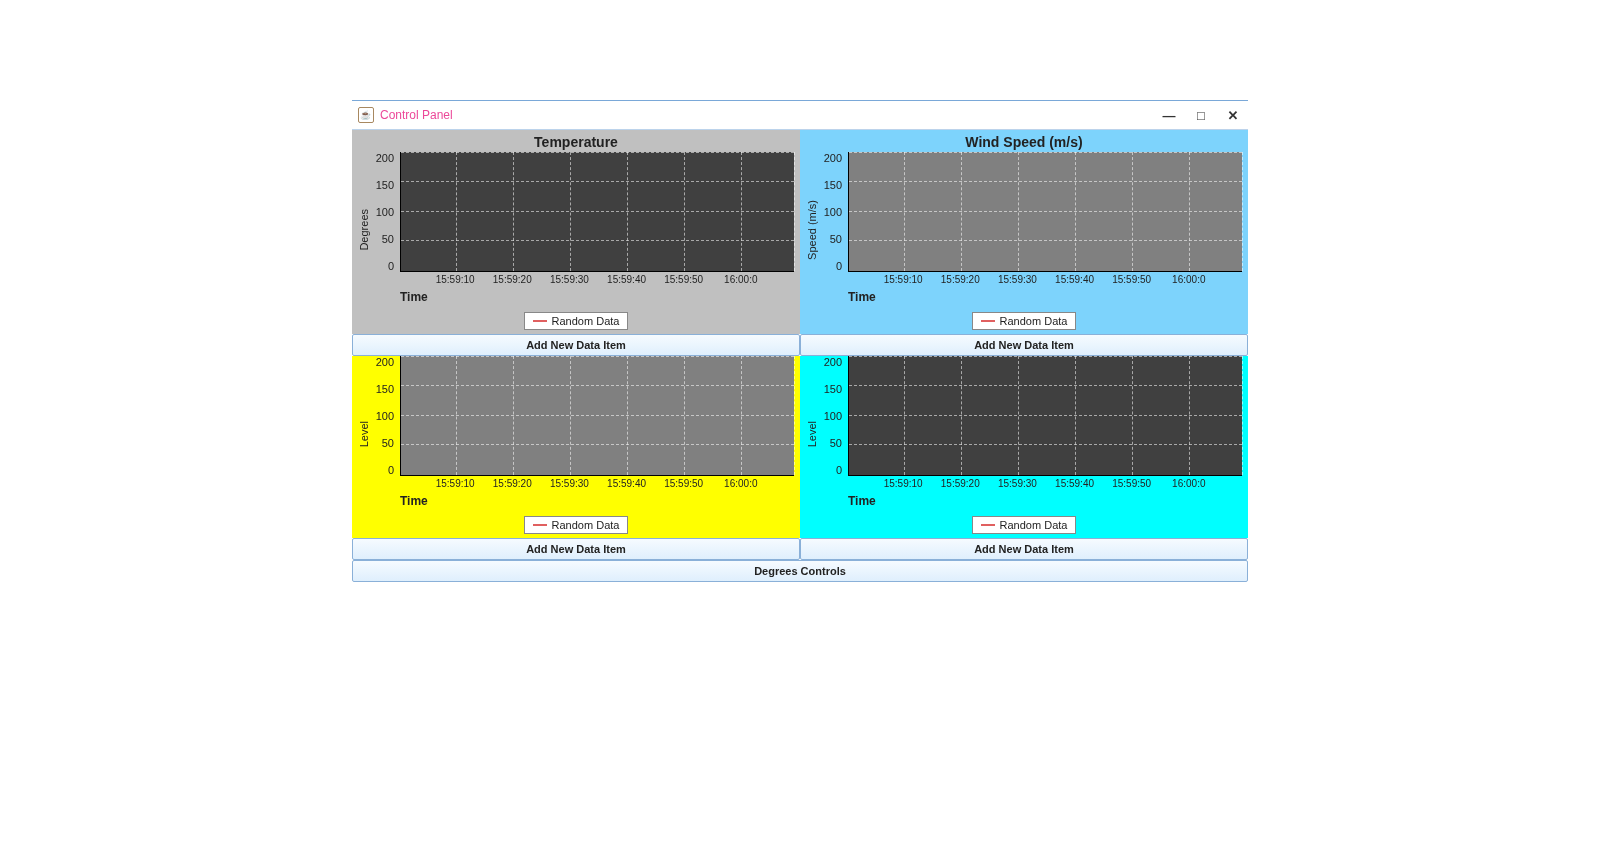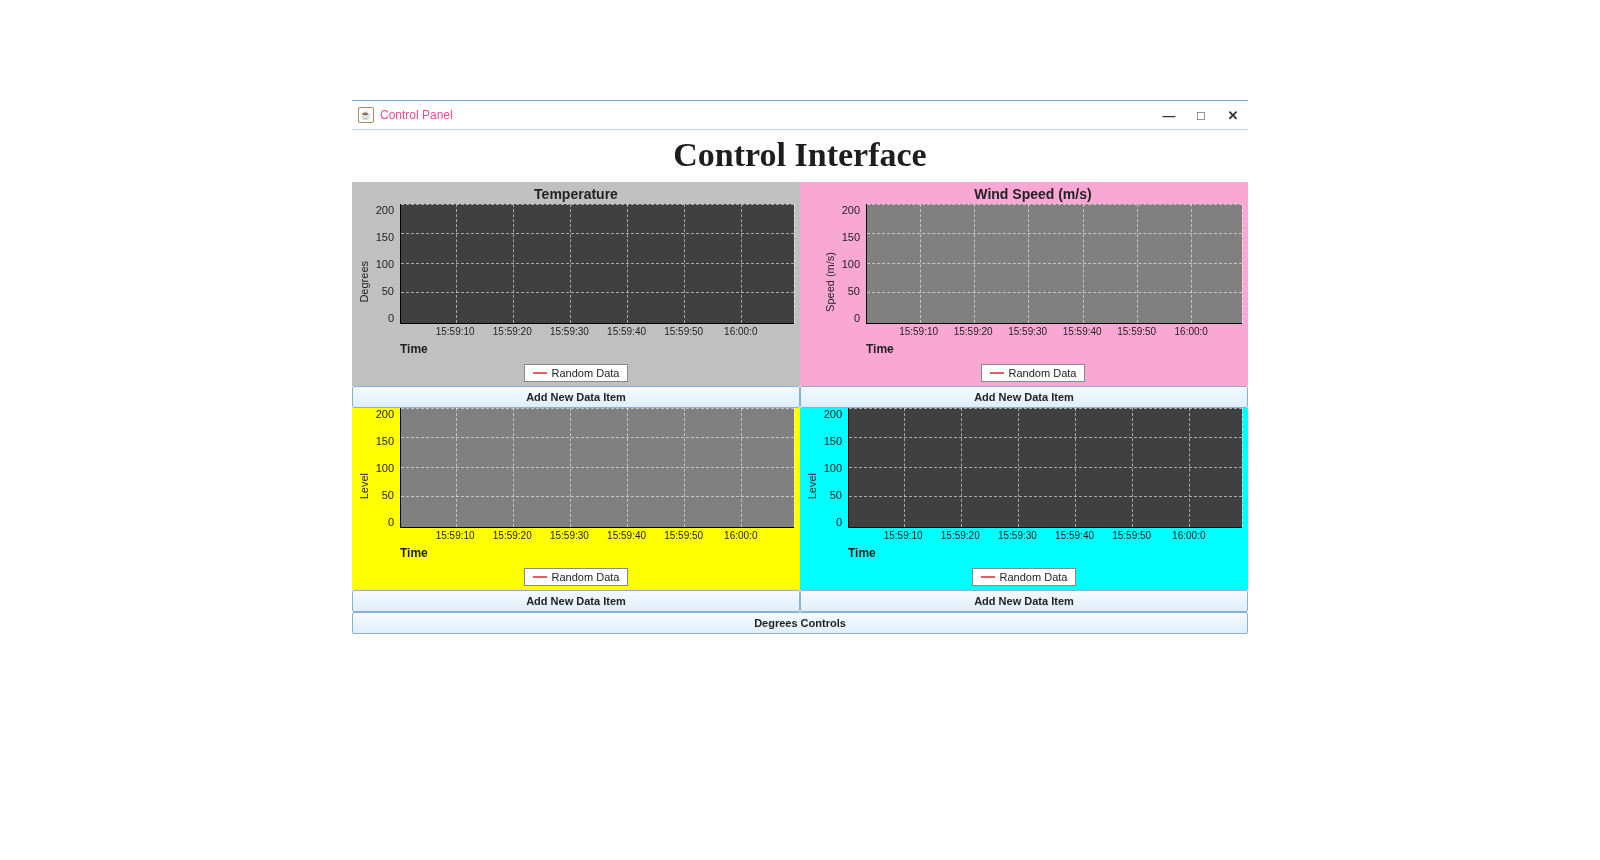--- a/index.html
+++ b/index.html
@@ -56,21 +56,21 @@
   }
   .panel { position: relative; }
   .panel .panel-title {
     text-align: center;
     font-weight: bold;
     font-size: 14px;
     padding: 4px 0 2px;
     font-family: Tahoma, Arial, sans-serif;
   }
   .bg-silver { background: #c0c0c0; }
-  .bg-white  { background: #f9a8d4; padding-left: 18px; }
+  .bg-white  { background: #7dd3fc; }
   .bg-yellow { background: #ffff00; }
   .bg-cyan   { background: #00ffff; }
 
   .chart-wrap {
     display: flex;
     align-items: stretch;
     padding: 0 6px 2px 6px;
     column-gap: 2px;
   }
   .ylabel {
@@ -153,21 +153,20 @@
     <div class="java-icon">☕</div>
     <div class="title">Control Panel</div>
     <div class="controls">
       <div class="ctrl">—</div>
       <div class="ctrl">□</div>
       <div class="ctrl">✕</div>
     </div>
   </div>
   <div class="hr"></div>
 
-  <div class="main-title">Control Interface</div>
 
   <div class="panels" id="panels-grid">
       <div class="panel bg-silver">
         <div class="panel-title">Temperature</div>
         <div class="chart-wrap">
           <div class="ylabel">Degrees</div>
           <div class="yaxis-col">
             <div class="yaxis">
               <div>200</div>
               <div>150</div>

